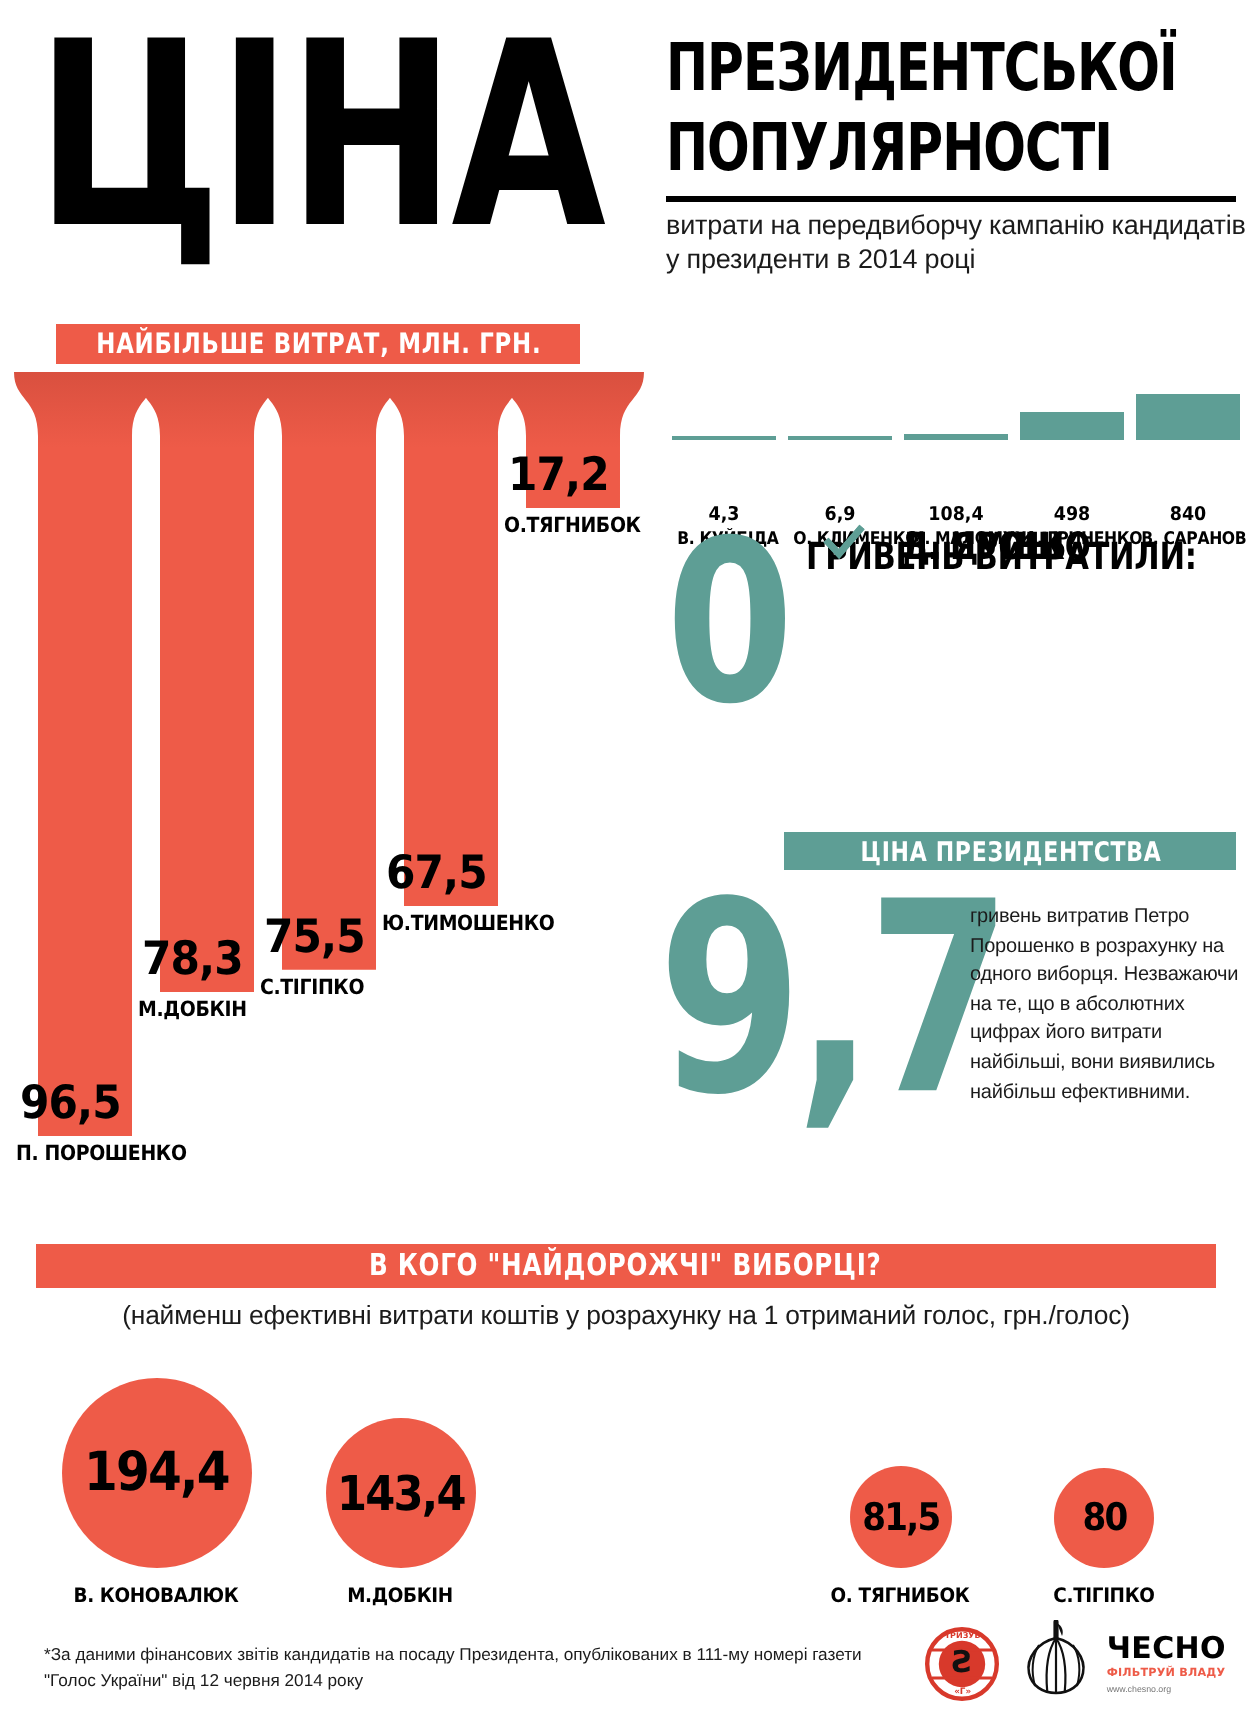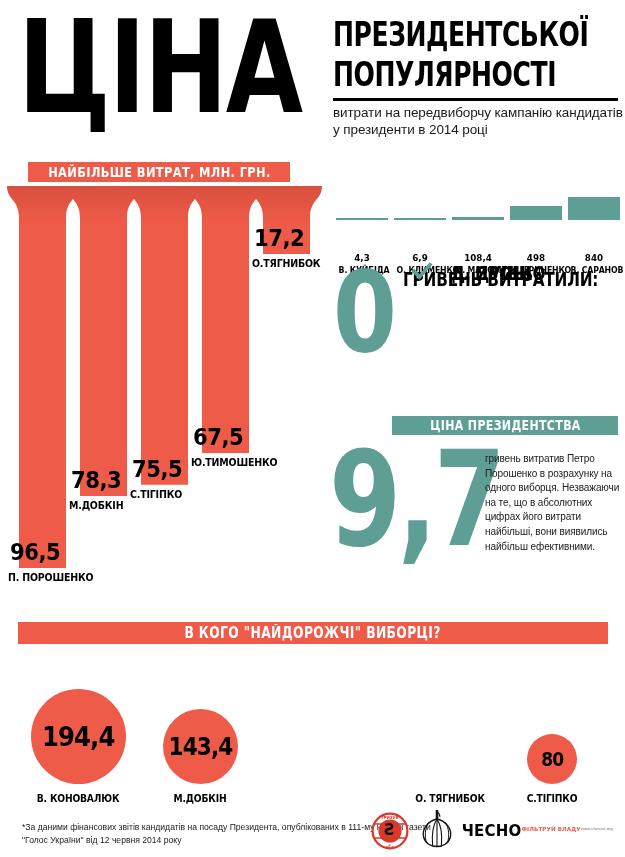--- a/index.html
+++ b/index.html
@@ -237,21 +237,21 @@
   
   #footnote {
     position: absolute; left: 22px; top: 821px;
     width: 430px;
     font-family: "Liberation Sans", sans-serif;
     font-size: 8.6px;
     line-height: 12.6px;
     color: #1b1b1b;
   }
   #logos { position: absolute; right: 12px; top: 810px; display: flex; align-items: center; gap: 8px; }
-  .logo-chesno-text { display: flex; flex-direction: row; justify-content: center; margin-left: -3px; }
+  .logo-chesno-text { display: flex; flex-direction: column; justify-content: center; margin-left: -3px; }
   .lc-main {
     font-family: "DejaVu Sans", sans-serif; font-weight: bold;
     font-size: 15px; color: #000; letter-spacing: 0.2px; line-height: 15px;
   }
   .lc-sub {
     font-family: "DejaVu Sans", sans-serif; font-weight: bold;
     font-size: 5.6px; color: #ee5b48; letter-spacing: 0.1px; margin-top: 2px;
   }
   .lc-url {
     font-family: "Liberation Sans", sans-serif;
@@ -396,35 +396,39 @@
   </div>
 
   <div id="price-block">
     <div id="price-number">9,7</div>
     <div id="price-text">гривень витратив Петро Порошенко в розрахунку на одного виборця. Незважаючи на те, що в абсолютних цифрах його витрати найбільші,  вони виявились найбільш ефективними.</div>
   </div>
 
   <div class="banner banner-red" id="banner-voters">
     <span>В КОГО "НАЙДОРОЖЧІ" ВИБОРЦІ?</span>
   </div>
+  <div id="voters-sub">(найменш ефективні витрати коштів у розрахунку на 1 отриманий голос, грн./голос)</div>
 
   <div id="circles">
       <div class="circ-col" style="left: 18px; width: 120px;">
         <div class="circ" style="width: 95px; height: 95px;">
           <div class="circ-val" style="font-size: 27px;">194,4</div>
         </div>
         <div class="circ-name">В. КОНОВАЛЮК</div>
       </div>
       <div class="circ-col" style="left: 140px; width: 120px;">
         <div class="circ" style="width: 75px; height: 75px;">
           <div class="circ-val" style="font-size: 24px;">143,4</div>
         </div>
         <div class="circ-name">М.ДОБКІН</div>
       </div>
       <div class="circ-col" style="left: 390px; width: 120px;">
+        <div class="circ" style="width: 51px; height: 51px;">
+          <div class="circ-val" style="font-size: 19px;">81,5</div>
+        </div>
         <div class="circ-name">О. ТЯГНИБОК</div>
       </div>
       <div class="circ-col" style="left: 492px; width: 120px;">
         <div class="circ" style="width: 50px; height: 50px; justify-content: center;">
           <div class="circ-val" style="font-size: 19px;">80</div>
         </div>
         <div class="circ-name">С.ТІГІПКО</div>
       </div>
     </div>
 

